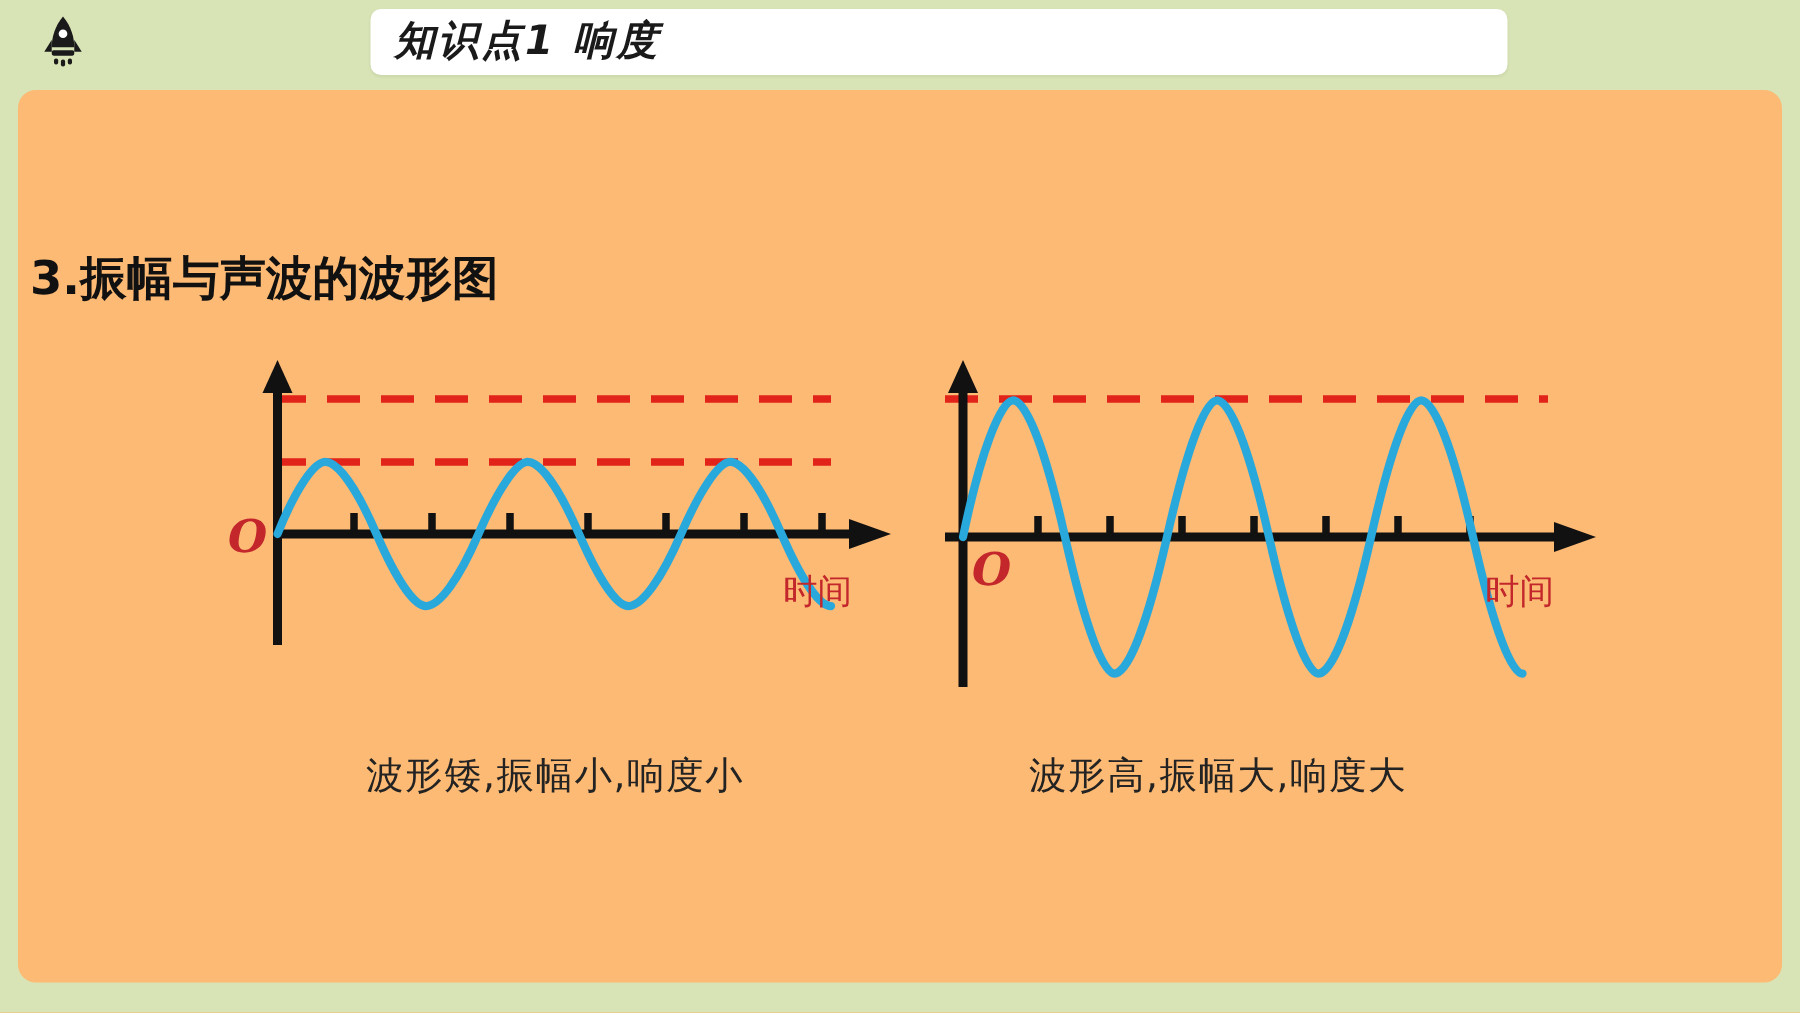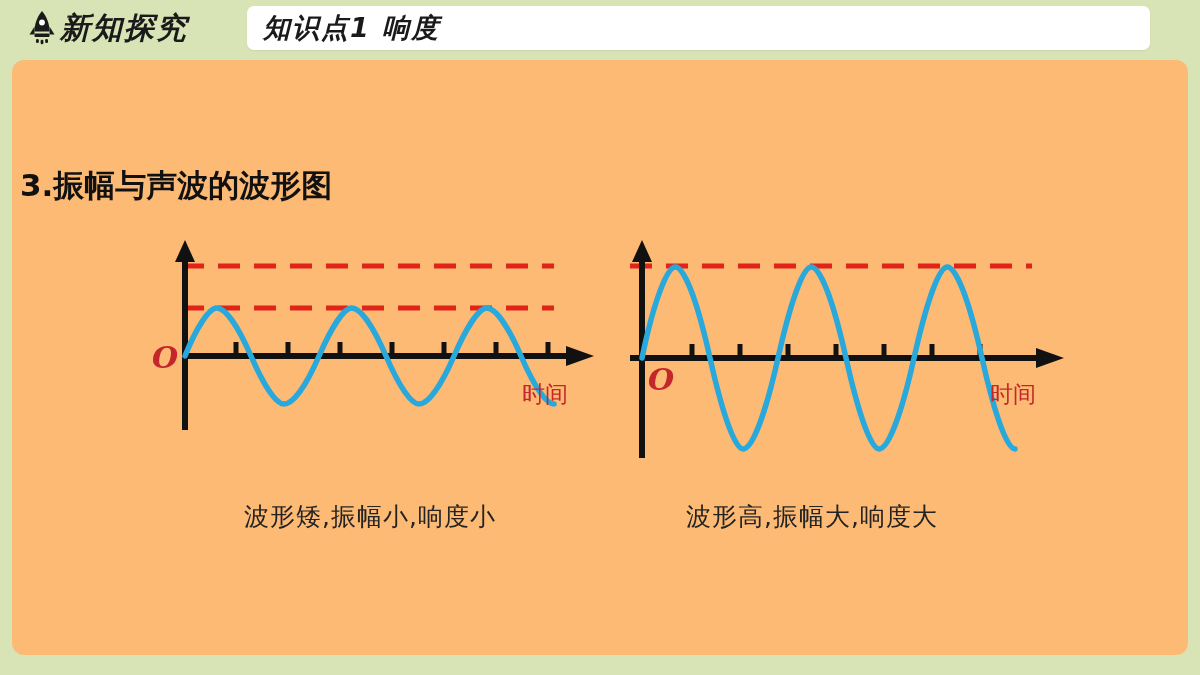--- a/index.html
+++ b/index.html
@@ -20,21 +20,21 @@
     position:absolute;left:22px;top:9px;width:40px;height:40px;
   }
   .header-title{
     position:absolute;left:60px;top:4px;
     font-family:"DejaVu Sans","Liberation Sans",sans-serif;
     font-size:30px;font-weight:bold;font-style:italic;
     color:#1a1a1a;letter-spacing:2px;
     line-height:48px;
   }
   .header-pill{
-    position:absolute;left:247px;top:6px;width:903px;height:44px;
+    position:absolute;left:247px;top:6px;width:758px;height:44px;
     background:#ffffff;border-radius:7px;
     box-shadow:0 1px 2px rgba(0,0,0,.06);
   }
   .header-pill-text{
     position:absolute;left:16px;top:0;height:44px;line-height:44px;
     font-size:27px;font-weight:bold;font-style:italic;color:#1a1a1a;
     letter-spacing:2px;white-space:nowrap;
   }
 
   
@@ -82,21 +82,20 @@
       <path d="M20 2 C25.5 8.5 27.5 16 27.5 22.5 L12.5 22.5 C12.5 16 14.5 8.5 20 2 Z" fill="#1a1a1a"></path>
       <circle cx="20" cy="13.5" r="2.9" fill="#ffffff"></circle>
       <path d="M12.5 17.5 L7.5 25.5 L12.5 25.5 Z" fill="#1a1a1a"></path>
       <path d="M27.5 17.5 L32.5 25.5 L27.5 25.5 Z" fill="#1a1a1a"></path>
       <rect x="12.5" y="24.5" width="15" height="3.6" rx="1.2" fill="#1a1a1a"></rect>
       <rect x="14" y="30" width="2.8" height="4" rx="1.3" fill="#1a1a1a"></rect>
       <rect x="18.6" y="30.7" width="2.8" height="4.6" rx="1.3" fill="#1a1a1a"></rect>
       <rect x="23.2" y="30" width="2.8" height="4" rx="1.3" fill="#1a1a1a"></rect>
     </svg>
 
-    <div class="header-title">新知探究</div>
 
     <div class="header-pill">
       <div class="header-pill-text">知识点1  响度</div>
     </div>
   </div>
 
   <div class="card">
 
     <div class="section-title">3.振幅与声波的波形图</div>
 

